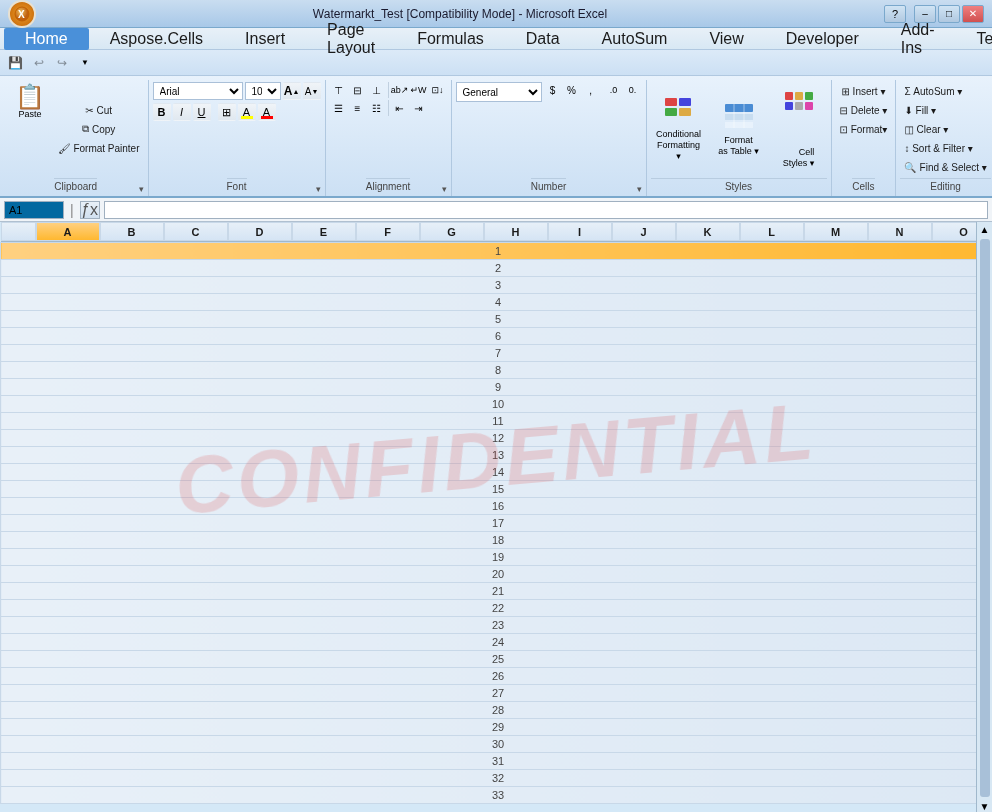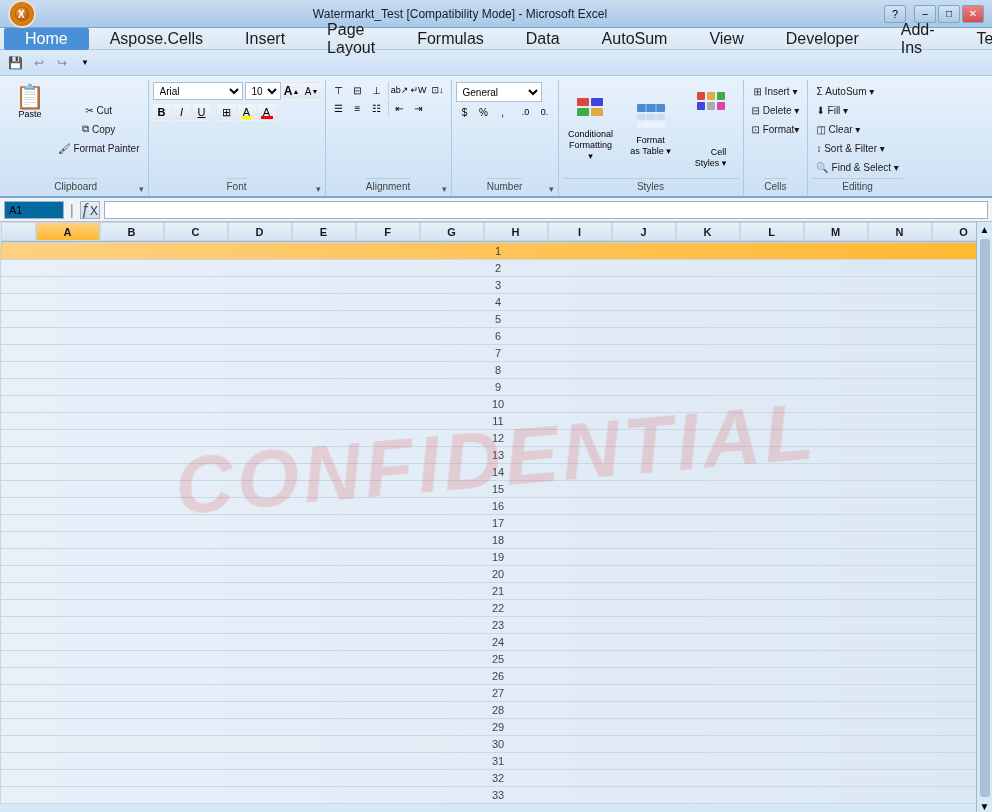--- a/index.html
+++ b/index.html
@@ -516,21 +516,21 @@
           <div class="align-btn" title="Increase Indent">⇥</div>
         </div>
       </div>
       <div class="ribbon-group-label-row">
         <div class="ribbon-group-label">Alignment</div>
         <div class="group-expand-btn">▾</div>
       </div>
     </div>
 
     <div class="ribbon-group">
-      <div class="ribbon-group-content" style="flex-direction:column;gap:2px;">
+      <div class="ribbon-group-content" style="flex-direction:row;gap:2px;">
         <select class="number-select">
           <option>General</option>
         </select>
         <div class="num-sub-row">
           <div class="num-btn" title="Accounting Number Format">$</div>
           <div class="num-btn" title="Percent Style">%</div>
           <div class="num-btn" title="Comma Style">,</div>
           <div style="width:1px;background:#c0d0e0;margin:0 1px;"></div>
           <div class="num-btn" title="Increase Decimal" style="font-size:9px;">.0</div>
           <div class="num-btn" title="Decrease Decimal" style="font-size:9px;">0.</div>

